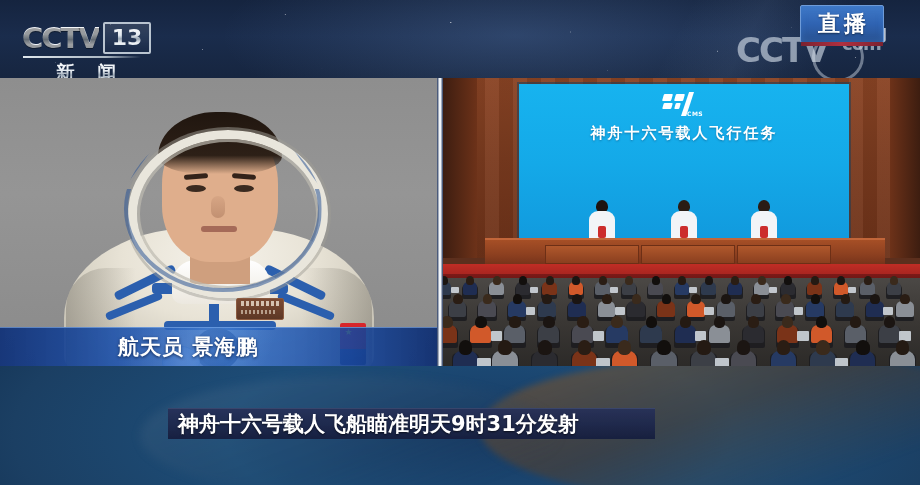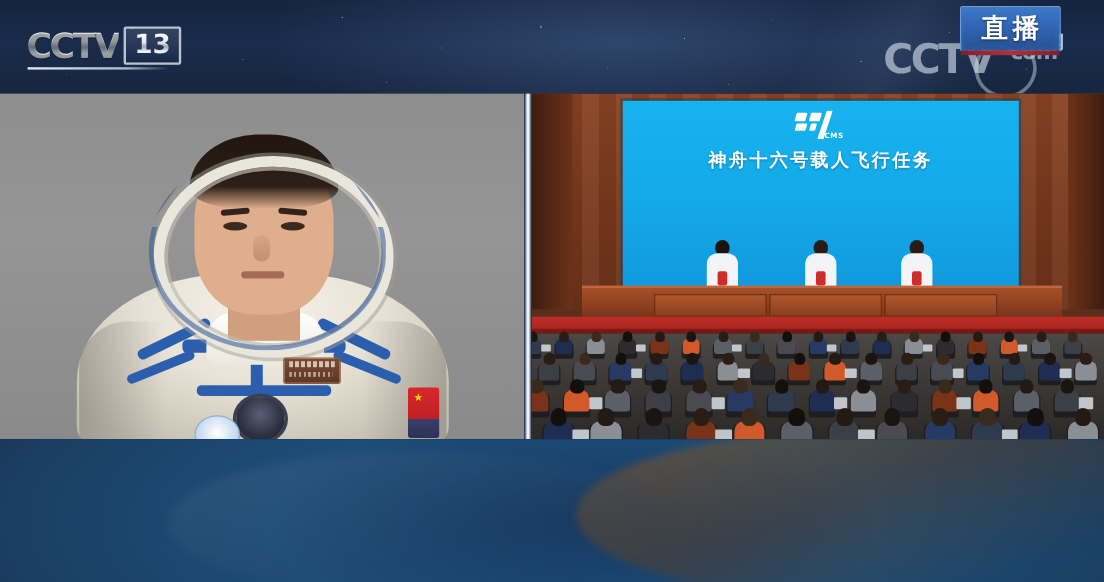--- a/index.html
+++ b/index.html
@@ -398,20 +398,21 @@
     <div class="header-sheen"></div>
 
     <div class="cctv13">
       <div class="cctv-row">
         <div class="cctv-word">CCTV</div>
         <div class="cctv-13box">
           <div class="cctv-13">13</div>
         </div>
       </div>
       <div class="cctv-underline"></div>
+      <div class="cctv-xinwen">新 闻</div>
     </div>
 
     <div class="cctvcom">
       <div class="cctvcom-main">CCTV</div>
       <div class="cctvcom-swoosh"></div>
       <div class="cctvcom-cn">央视网</div>
       <div class="cctvcom-com">com</div>
     </div>
 
     <div class="live-badge">
@@ -449,20 +450,23 @@
           <div class="patch-l1"></div>
           <div class="patch-l2"></div>
         </div>
         <div class="gauge"></div>
         <div class="emblem"></div>
         <div class="flag">
           <div class="flag-star">★</div>
         </div>
       </div>
 
+      <div class="name-band">
+        <div class="name-text">航天员 景海鹏</div>
+      </div>
     </div>
 
     <div class="divider"></div>
 
     <div class="panel-right">
       <div class="wall"></div>
       <div class="wall-dark-l"></div>
       <div class="wall-dark-r"></div>
 
       <div class="led">
@@ -713,15 +717,18 @@
   <div class="bottom">
     <div class="earth-limb"></div>
     <div class="terrain"></div>
     <div class="terrain2"></div>
     <div class="limb-glow2"></div>
     <div class="limb-glow"></div>
     <div class="limb-dashes"></div>
   </div>
 
 
+  <div class="cap-top">
+    <span>神舟十六号载人飞船瞄准明天9时31分发射</span>
+  </div>
 
 
 </div>
 
 </body></html>

